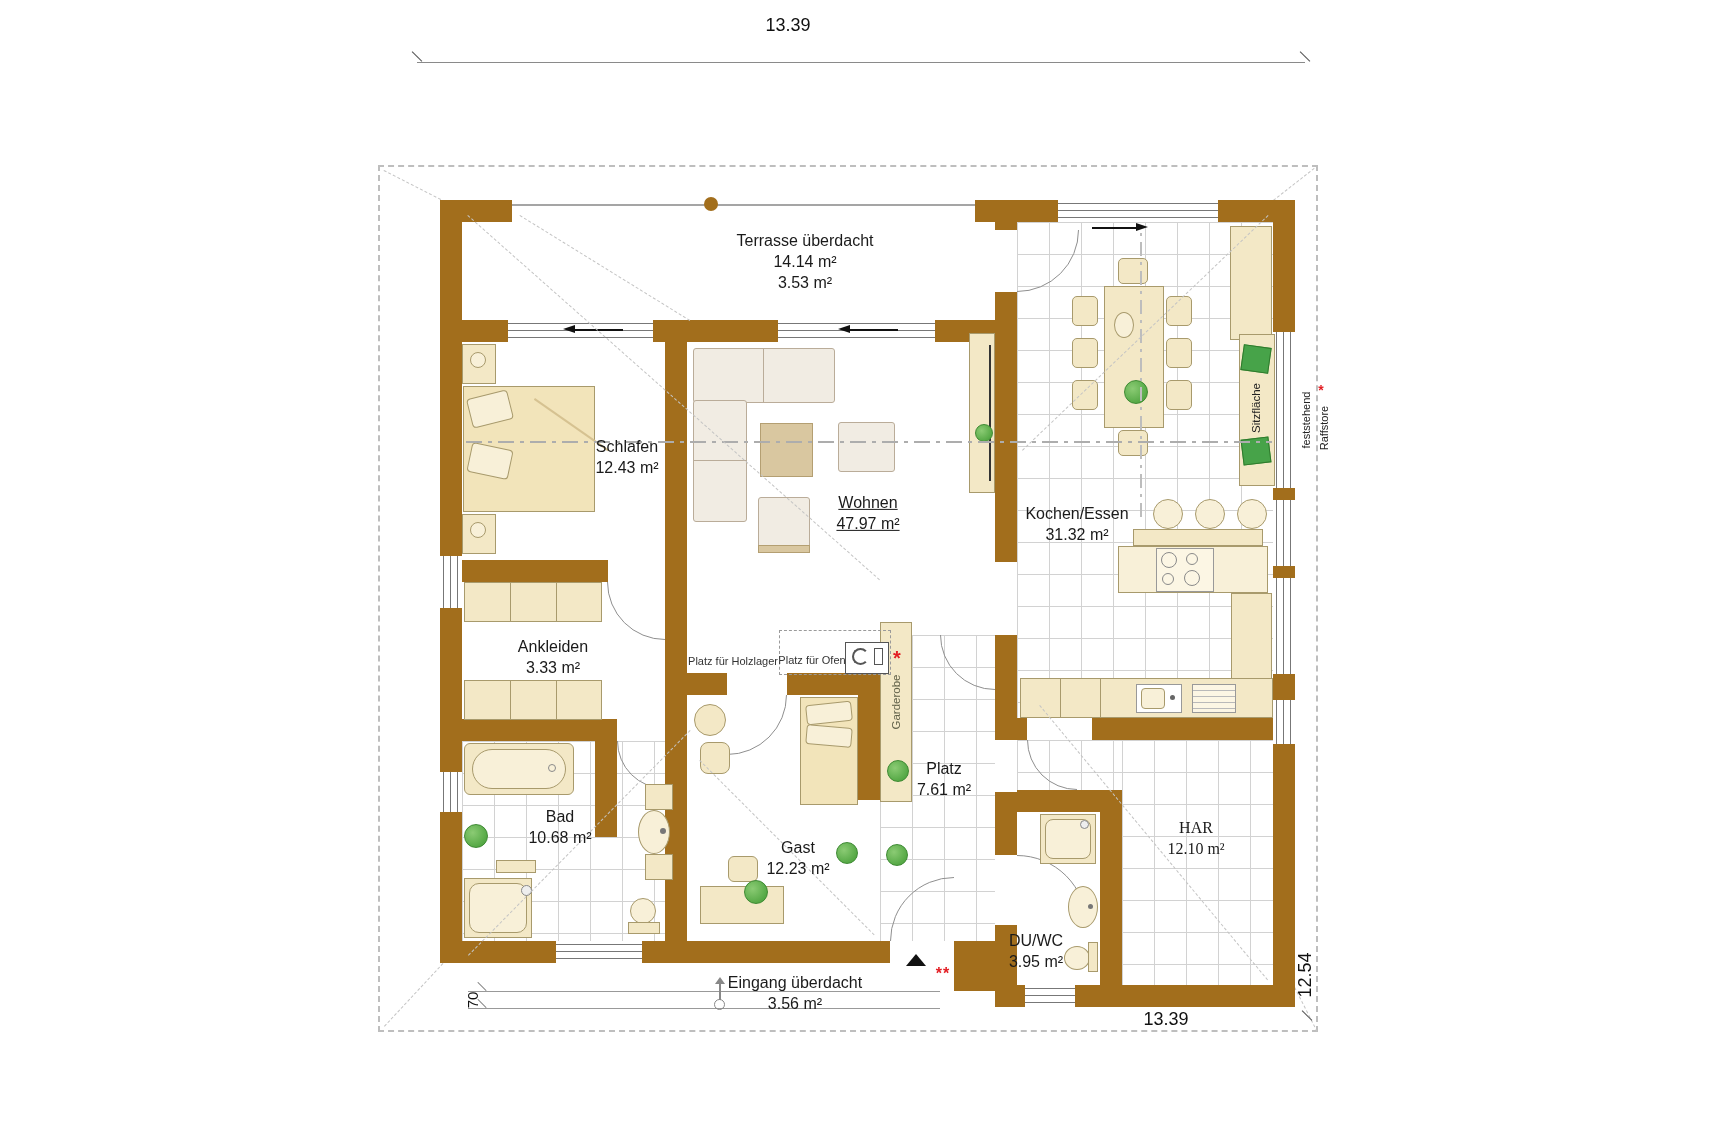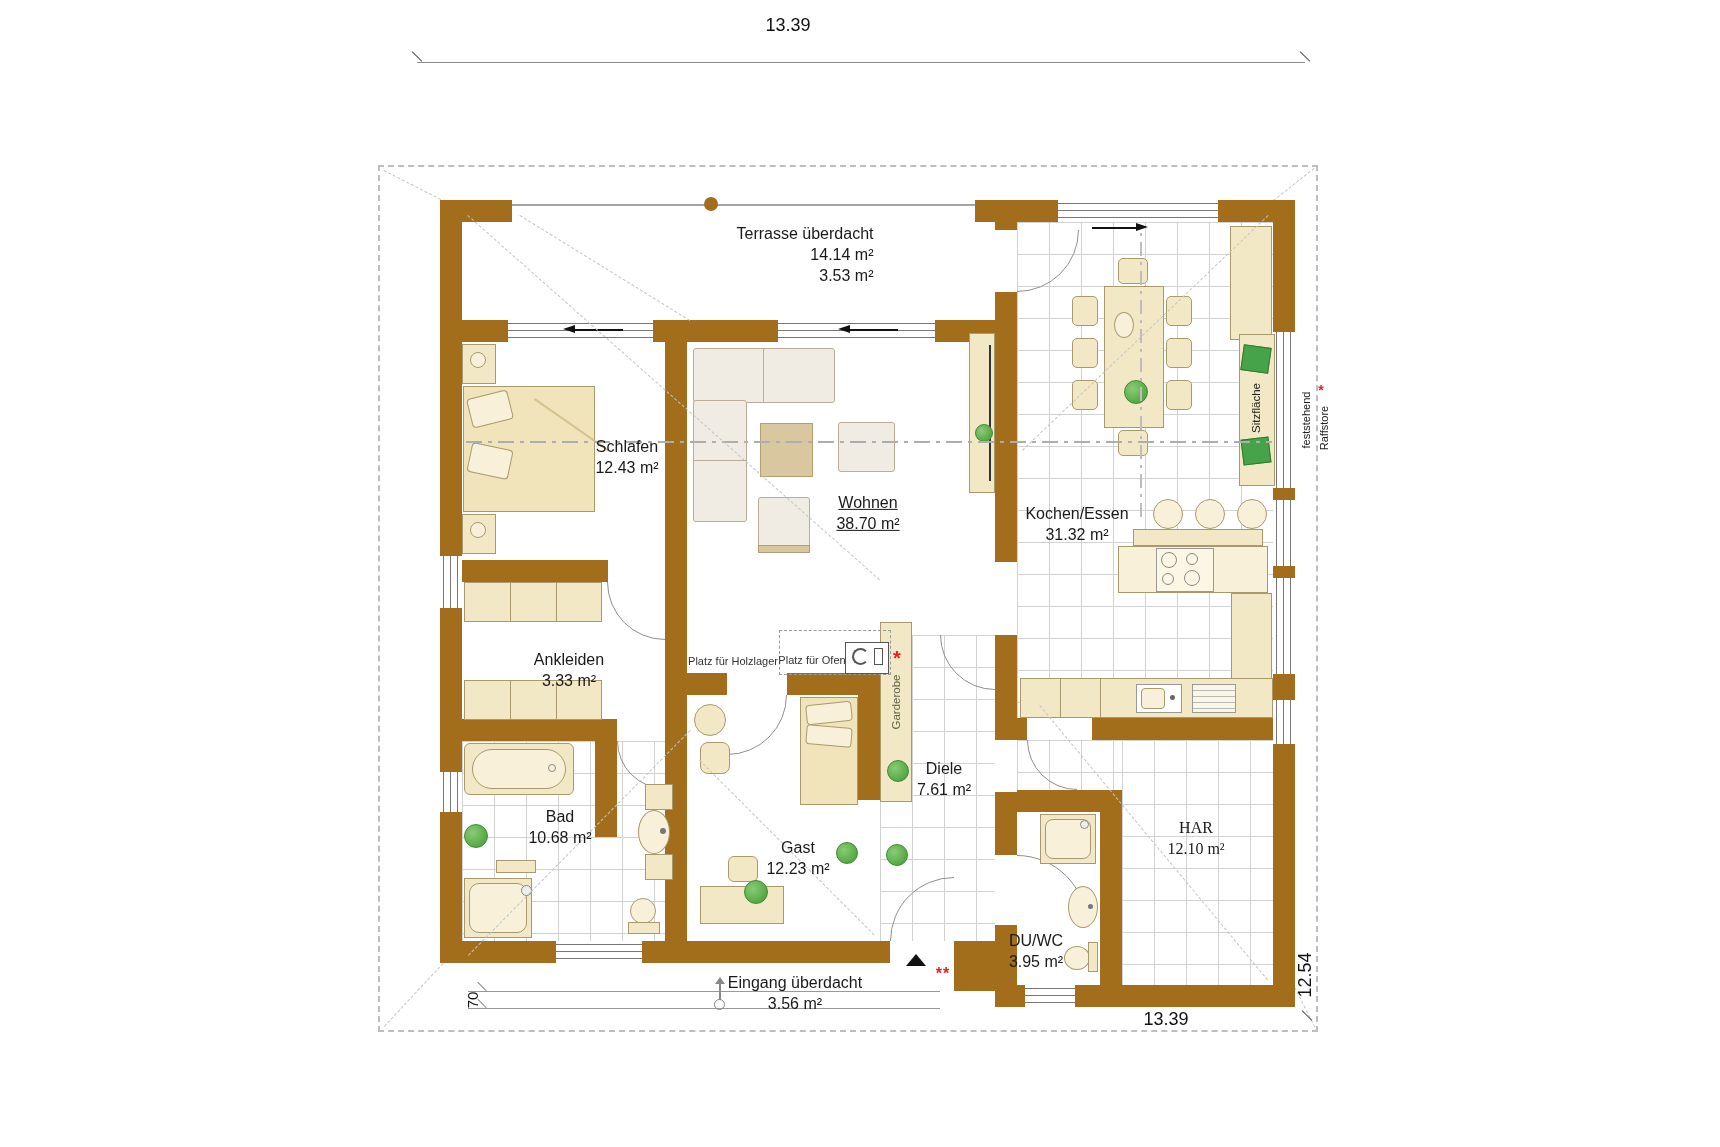--- a/index.html
+++ b/index.html
@@ -242,51 +242,51 @@
   <div class="abs" style="left:1298px;top:56px;width:14px;height:0;border-top:1.5px solid #555;transform:rotate(45deg);"></div>
   <div class="abs" style="left:1300px;top:1015px;width:14px;height:0;border-top:1.5px solid #555;transform:rotate(45deg);"></div>
   <div class="abs" style="left:476px;top:986px;width:12px;height:0;border-top:1.5px solid #777;transform:rotate(45deg);"></div>
   <div class="abs" style="left:476px;top:1003px;width:12px;height:0;border-top:1.5px solid #777;transform:rotate(45deg);"></div>
 
   <div class="dim" style="left:788px;top:25px;">13.39</div>
   <div class="dimv" style="left:1305px;top:975px;">12.54</div>
   <div class="dim" style="left:1166px;top:1019px;">13.39</div>
   <div class="dimv" style="left:472px;top:1000px;font-size:15px;">70</div>
 
-  <div class="lbl" style="left:805px;top:255px;text-align:right;">
+  <div class="lbl" style="left:805px;top:262px;">
     <div>Terrasse überdacht</div>
     <div>14.14 m²</div>
     <div>3.53 m²</div>
   </div>
   <div class="lbl" style="left:627px;top:457px;">
     <div>Schlafen</div>
     <div>12.43 m²</div>
   </div>
   <div class="lbl" style="left:868px;top:513px;text-decoration:underline;">
     <div>Wohnen</div>
-    <div>38.70 m²</div>
+    <div>47.97 m²</div>
   </div>
   <div class="lbl" style="left:1077px;top:524px;">
     <div>Kochen/Essen</div>
     <div>31.32 m²</div>
   </div>
-  <div class="lbl" style="left:569px;top:657px;margin-top:13px;">
+  <div class="lbl" style="left:553px;top:657px;">
     <div>Ankleiden</div>
     <div>3.33 m²</div>
   </div>
   <div class="lbl" style="left:560px;top:827px;">
     <div>Bad</div>
     <div>10.68 m²</div>
   </div>
   <div class="lbl" style="left:798px;top:858px;">
     <div>Gast</div>
     <div>12.23 m²</div>
   </div>
   <div class="lbl" style="left:944px;top:779px;">
-    <div>Diele</div>
+    <div>Platz</div>
     <div>7.61 m²</div>
   </div>
   <div class="lbl" style="left:1196px;top:838px;font-family:Liberation Serif, serif;">
     <div>HAR</div>
     <div>12.10 m²</div>
   </div>
   <div class="lbl" style="left:1036px;top:951px;">
     <div>DU/WC</div>
     <div>3.95 m²</div>
   </div>

